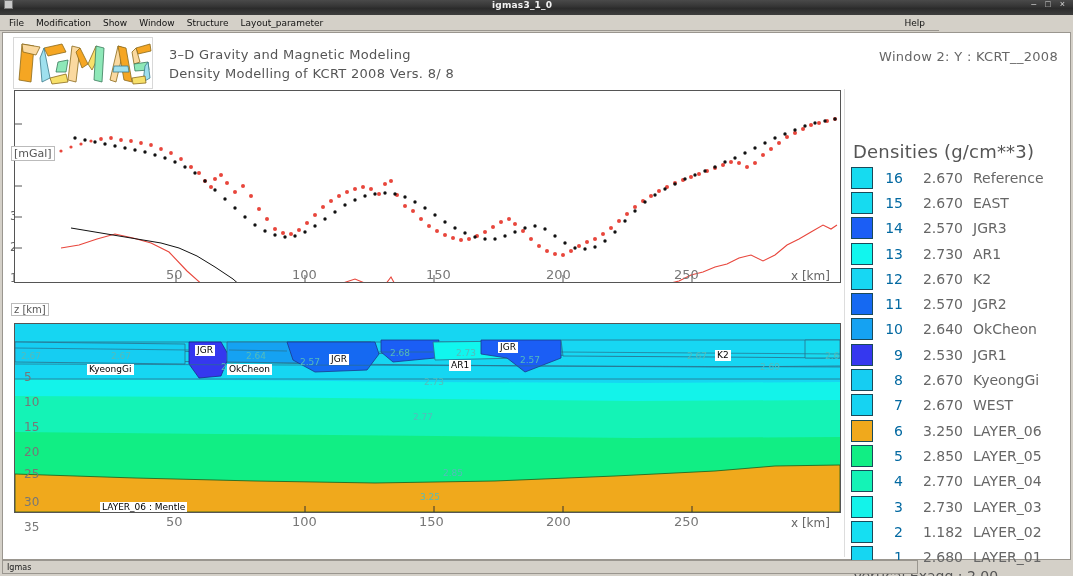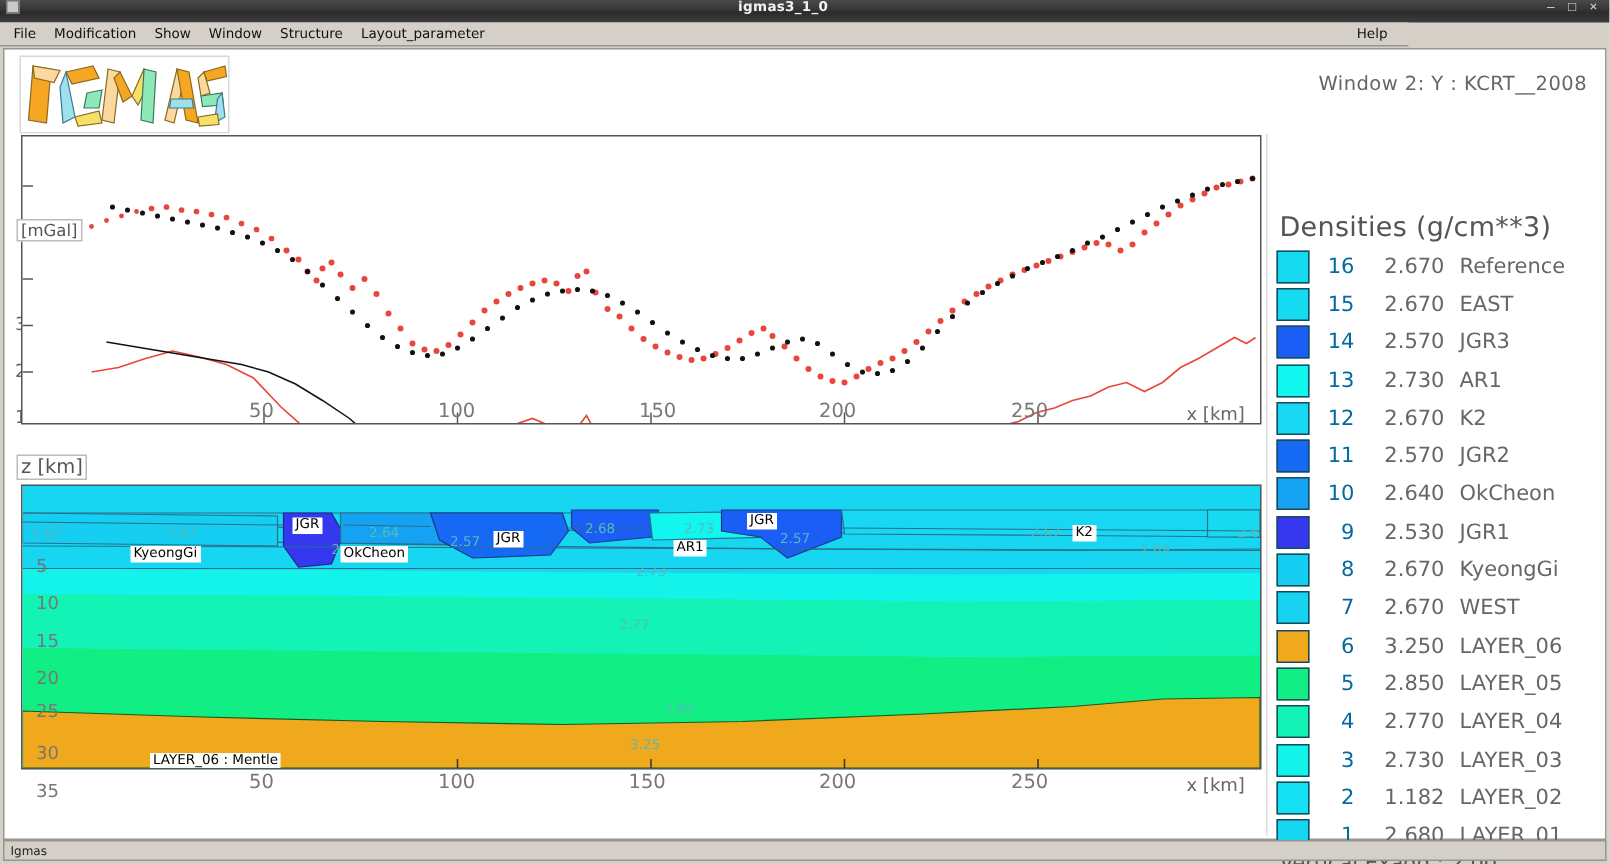--- a/index.html
+++ b/index.html
@@ -101,21 +101,21 @@
   
   .xs-panel {
     position: absolute; left: 3px; top: 268px; width: 836px; height: 252px;
     background: #fff;
   }
   .xs-frame {
     position: absolute; left: 8px; top: 22px; width: 827px; height: 190px;
     border: 1px solid #555; overflow: hidden; background: #9ff;
   }
   .z-unit {
-    position: absolute; left: 5px; top: 2px; font-size: 13px; color: #555;
+    position: absolute; left: 5px; top: 2px; font-size: 10px; color: #555;
     font-family: "DejaVu Sans", sans-serif; background:#fff; padding: 0 2px;
     border: 1px solid #bbb; z-index: 9;
   }
   .ztick {
     position: absolute; font-size: 12px; color: #777;
     font-family: "DejaVu Sans", sans-serif; z-index: 8; white-space: nowrap;
   }
   .dens-tag {
     position: absolute; font-size: 9px; color: #5bb; font-family: "DejaVu Sans", sans-serif;
     z-index: 6; white-space: nowrap;
@@ -152,21 +152,21 @@
     font-size: 14px; color: #666; font-family: "DejaVu Sans", sans-serif;
     margin-left: 10px; white-space: nowrap;
   }
   .vert-exagg {
     position: absolute; left: 8px; top: 479px; font-size: 14px; color: #555;
     font-family: "DejaVu Sans", sans-serif; white-space: nowrap;
   }
 
   
   .statusbar {
-    position: absolute; left: 2px; bottom: 2px; width: 1069px; height: 14px;
+    position: absolute; left: 2px; bottom: 2px; width: 916px; height: 14px;
     background: #d4d0c8; border: 1px solid #9a968f;
     display: flex; align-items: center; text-align: right;
   }
   .statusbar .txt {
     font-size: 8px; color: #222; margin-left: 4px;
     font-family: "DejaVu Sans", sans-serif;
   }
 </style>
 </head>
 <body>
@@ -218,20 +218,24 @@
           <polygon points="100,28 114,28 115,34 99,34" fill="#9fe0ee" stroke="#3a7a8a" stroke-width="0.8"></polygon>
 
           <polygon points="122,10 136,6 137,13 124,16" fill="#f5a623" stroke="#8a6a1a" stroke-width="0.8"></polygon>
           <polygon points="122,10 126,24 120,26 118,14" fill="#fad9a0" stroke="#8a6a1a" stroke-width="0.8"></polygon>
           <polygon points="120,26 134,24 135,32 121,33" fill="#8ee8b8" stroke="#3a7a5a" stroke-width="0.8"></polygon>
           <polygon points="134,24 136,40 129,44 131,28" fill="#9fe0ee" stroke="#3a7a8a" stroke-width="0.8"></polygon>
           <polygon points="118,40 131,38 132,45 119,46" fill="#f7e06a" stroke="#8a6a1a" stroke-width="0.8"></polygon>
         </svg>
       </div>
 
+      <div class="hdr-text">
+        <div>3–D Gravity and Magnetic Modeling</div>
+        <div>Density Modelling of KCRT 2008  Vers.   8/  8</div>
+      </div>
 
       <div class="plane-label">Window  2: Y : KCRT__2008</div>
     </div>
 
     <div class="grav-panel">
 
       <div class="unit-mgal">[mGal]</div>
 
 
       <div class="ytick" style="left:4px; top:120px;">30</div>

